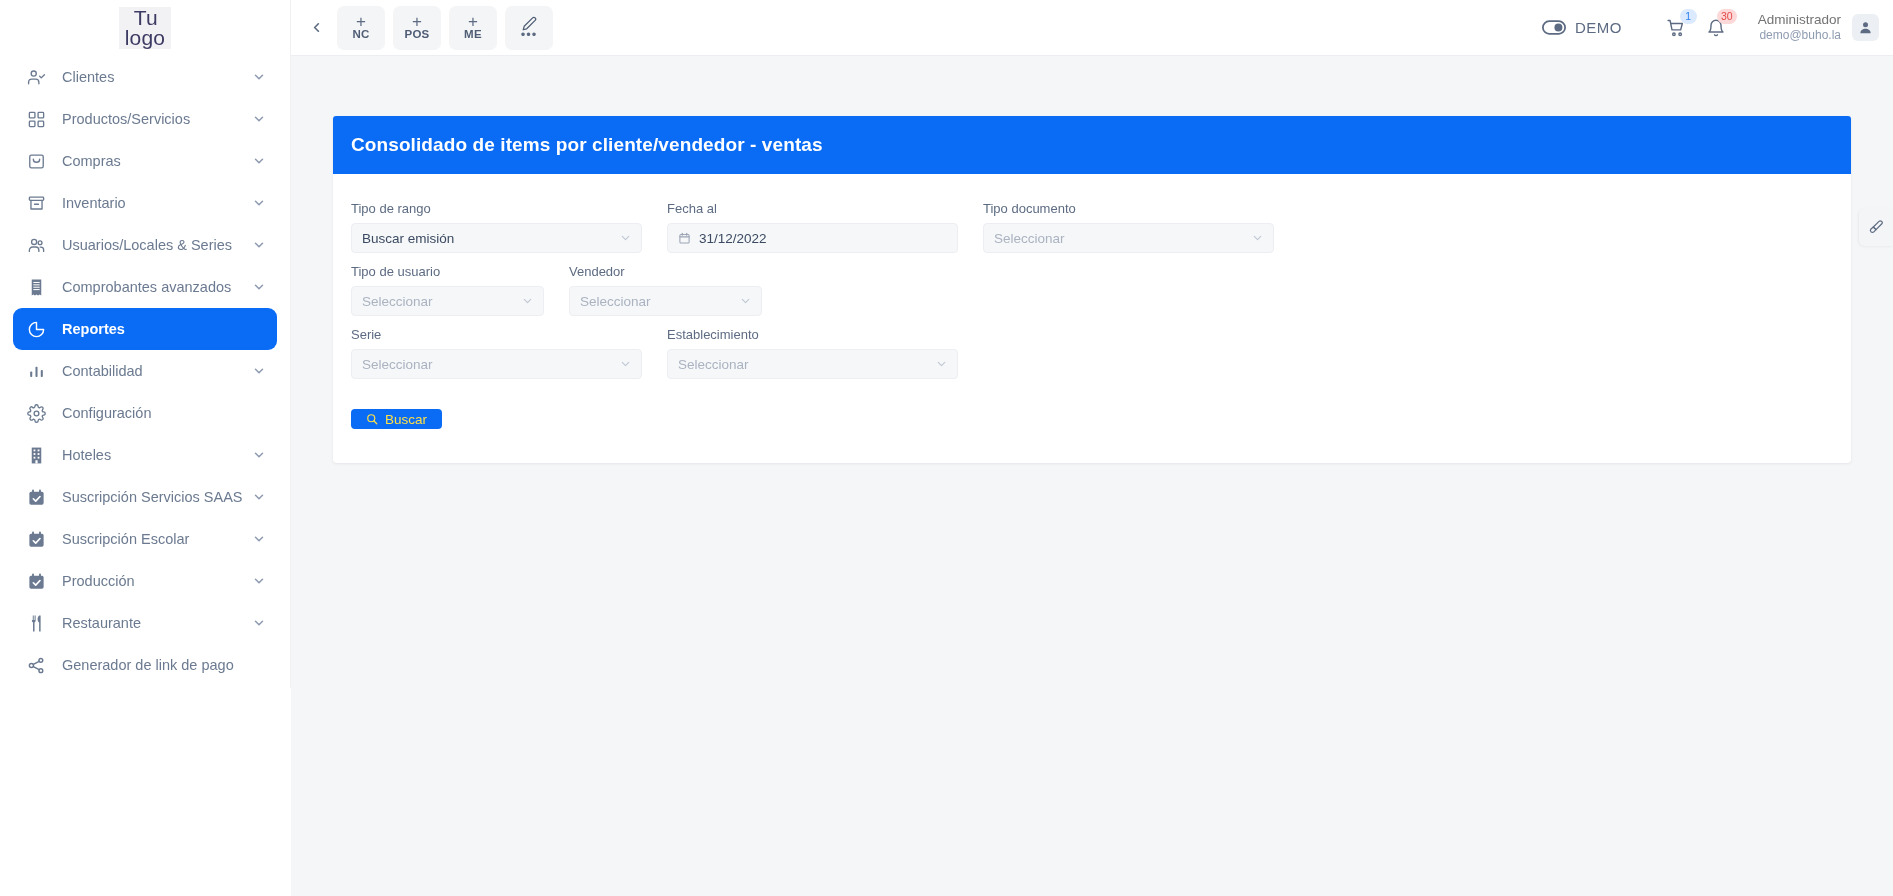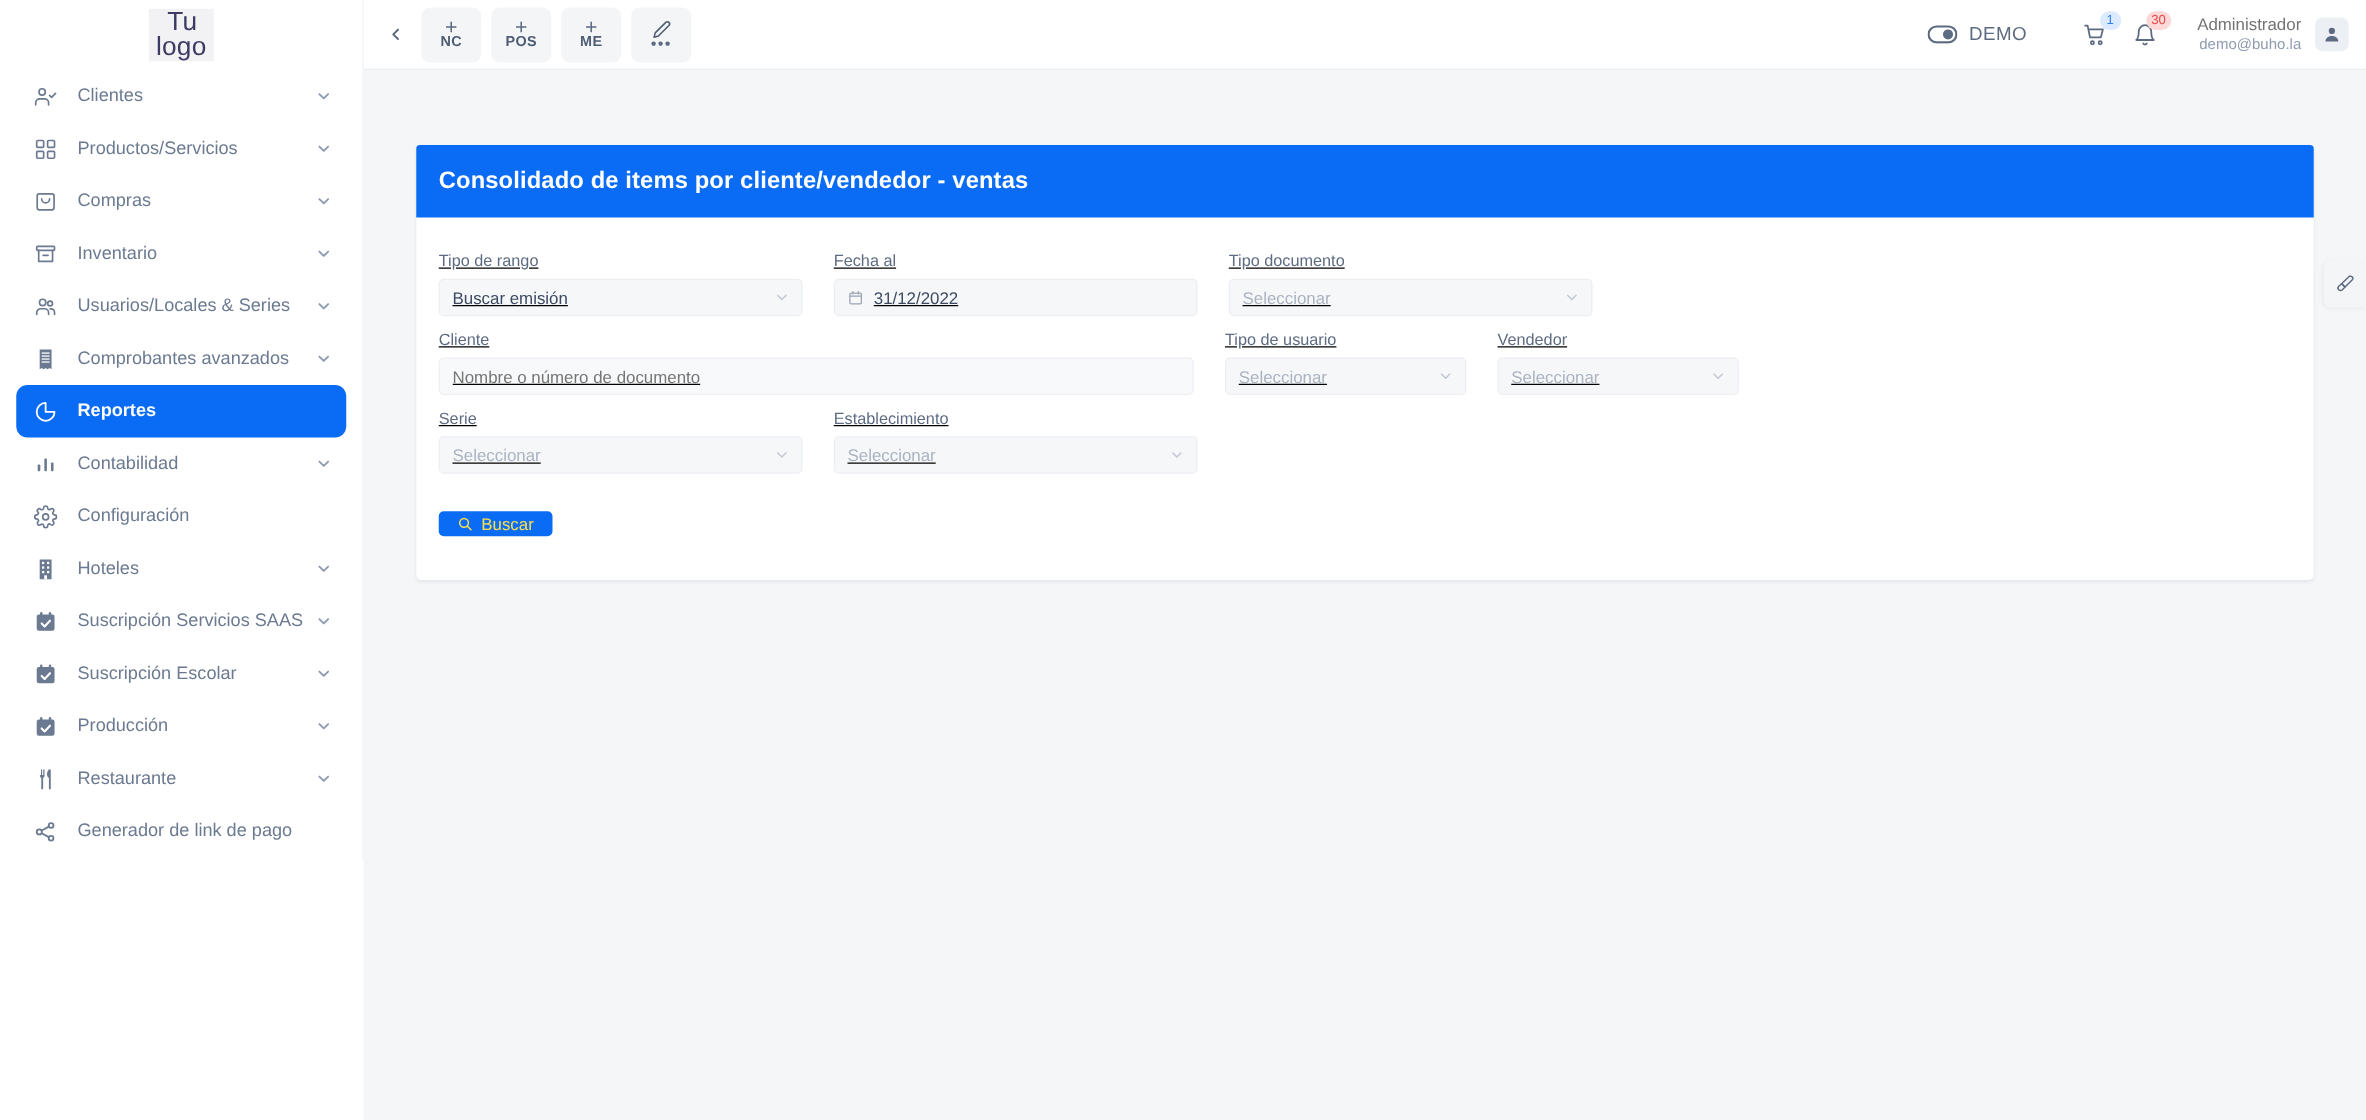--- a/index.html
+++ b/index.html
@@ -153,21 +153,21 @@
     background: #0a6cf5;
     height: 58px;
     display: flex; align-items: center;
     padding: 0 18px;
     border-radius: 3px 3px 0 0;
   }
   .card-title { color: #ffffff; font-size: 19px; letter-spacing: .1px; }
   .card-body { padding: 26px 18px 34px 18px; }
 
   .frow { display: flex; margin-bottom: 10px; }
-  .fgroup { display: flex; flex-direction: column; text-decoration: underline; }
+  .fgroup { display: flex; flex-direction: column; }
   .flabel {
     font-size: 13px; color: #5d6b82;
     margin-bottom: 5px; line-height: 18px;
   }
   .fctl {
     height: 30px;
     background: #f6f7f9;
     border: 1px solid #eceef2;
     border-radius: 4px;
     display: flex; align-items: center;
@@ -611,24 +611,20 @@
                     <svg width="13" height="13" viewBox="0 0 24 24" fill="none" stroke="currentColor" stroke-width="2.4" stroke-linecap="round" stroke-linejoin="round">
                       <polyline points="6 9 12 15 18 9"></polyline>
                     </svg>
                   </span>
               </div>
             </div>
           </div>
 
           
           <div class="frow">
-            <div class="fgroup" style="margin-right:25px">
-              <label class="flabel">Cliente</label>
-              <input class="fctl input w-client" style="font-family: &quot;Liberation Sans&quot;, sans-serif; color: rgb(59, 74, 97); outline: none;" placeholder="Nombre o número de documento">
-            </div>
 
             <div class="fgroup" style="margin-right:25px">
               <label class="flabel">Tipo de usuario</label>
               <div class="fctl w-sm">
                 <span class="ph">Seleccionar</span>
                 <span class="chev-d">
                     <svg width="13" height="13" viewBox="0 0 24 24" fill="none" stroke="currentColor" stroke-width="2.4" stroke-linecap="round" stroke-linejoin="round">
                       <polyline points="6 9 12 15 18 9"></polyline>
                     </svg>
                   </span>

